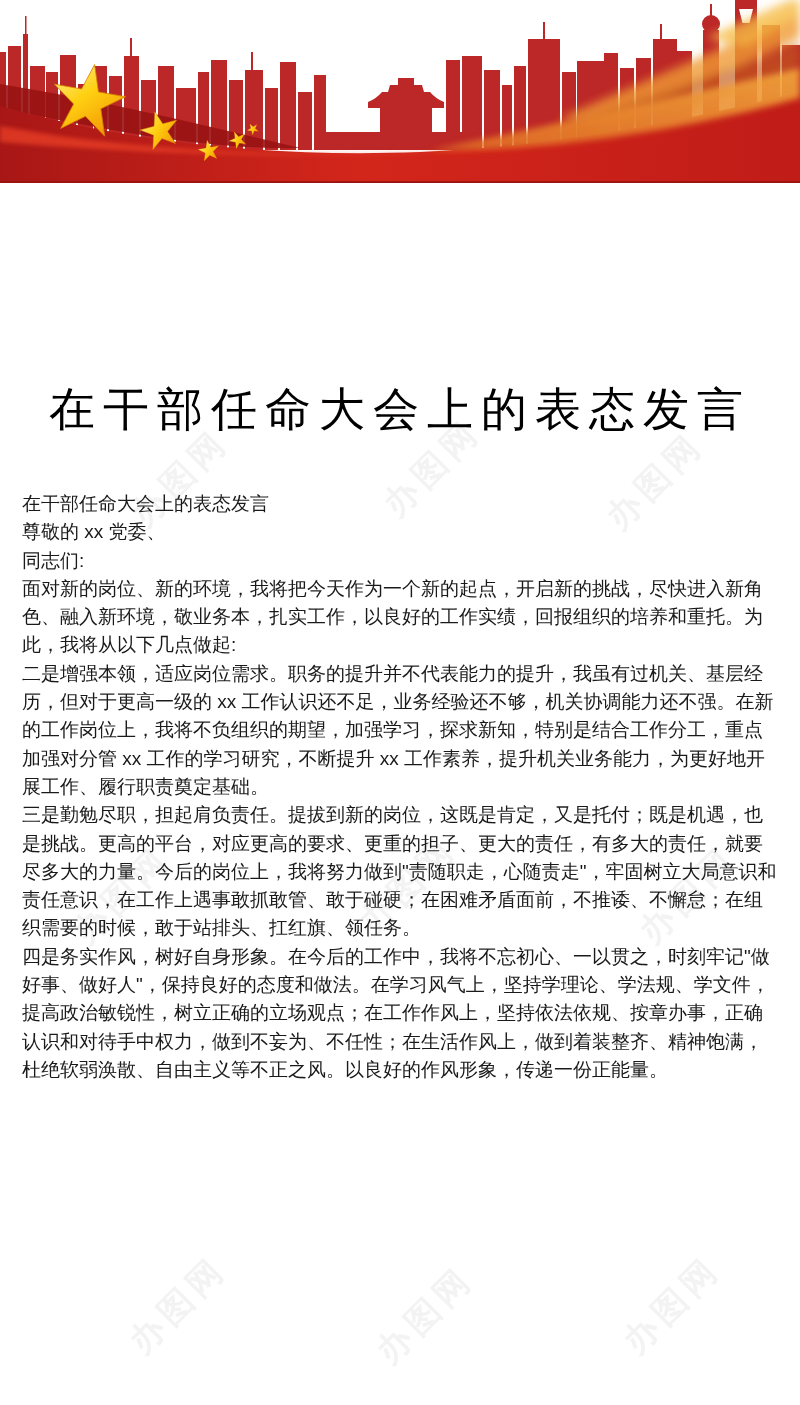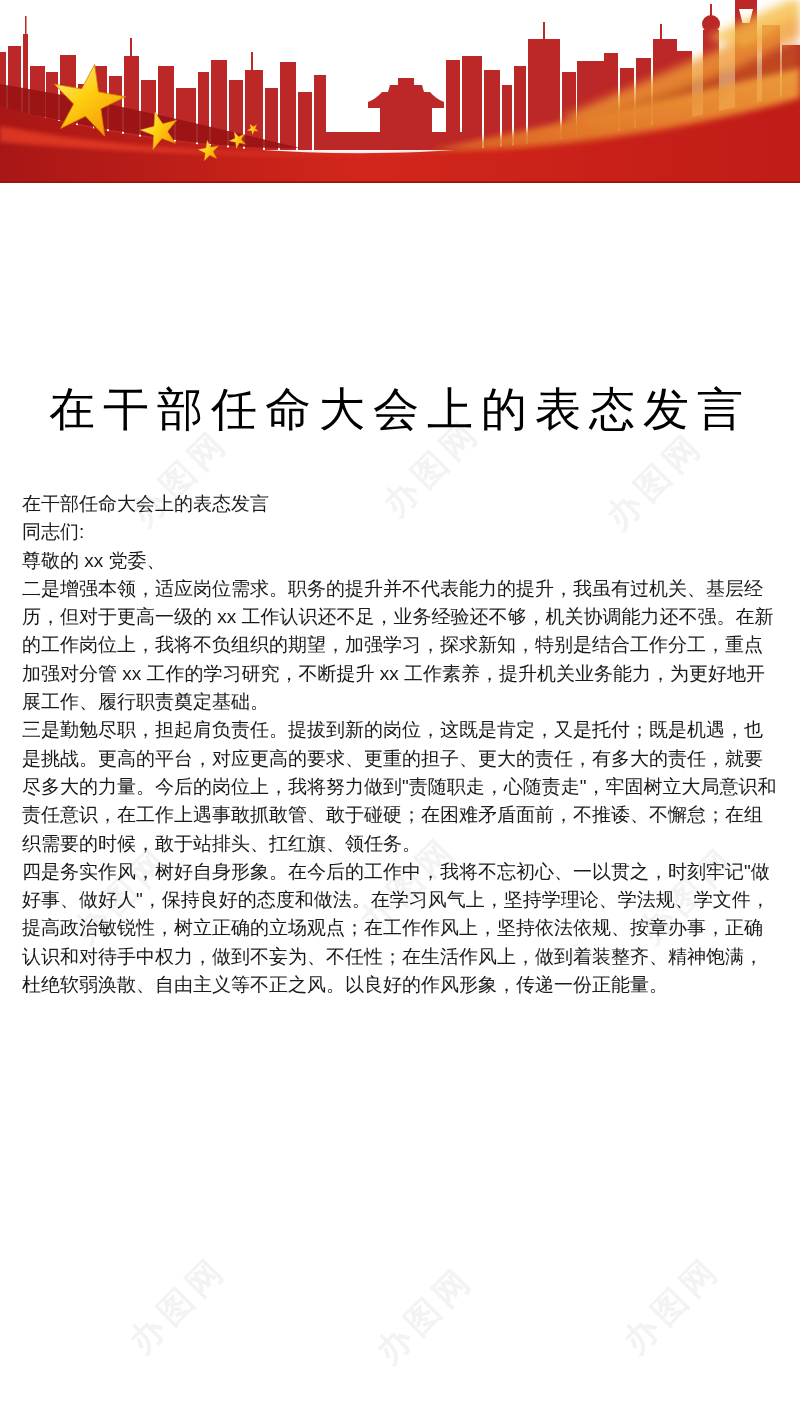--- a/index.html
+++ b/index.html
@@ -160,18 +160,19 @@
     <use href="#star" transform="translate(209,151) rotate(-10) scale(11)" fill="url(#gStar)"></use>
     <use href="#star" transform="translate(238,140) rotate(-25) scale(9)" fill="url(#gStar)"></use>
     <use href="#star" transform="translate(253,129) rotate(-32) scale(6)" fill="url(#gStar)"></use>
   </g>
 </svg>
 
 <h1 class="page-title">在干部任命大会上的表态发言</h1>
 
 <main class="doc-body">
   <p>在干部任命大会上的表态发言</p>
+  <p>尊敬的 xx 党委、</p>
   <p>同志们:</p>
-  <p>尊敬的 xx 党委、</p>
+  <p>面对新的岗位、新的环境，我将把今天作为一个新的起点，开启新的挑战，尽快进入新角色、融入新环境，敬业务本，扎实工作，以良好的工作实绩，回报组织的培养和重托。为此，我将从以下几点做起:</p>
   <p>二是增强本领，适应岗位需求。职务的提升并不代表能力的提升，我虽有过机关、基层经历，但对于更高一级的 xx 工作认识还不足，业务经验还不够，机关协调能力还不强。在新的工作岗位上，我将不负组织的期望，加强学习，探求新知，特别是结合工作分工，重点加强对分管 xx 工作的学习研究，不断提升 xx 工作素养，提升机关业务能力，为更好地开展工作、履行职责奠定基础。</p>
   <p>三是勤勉尽职，担起肩负责任。提拔到新的岗位，这既是肯定，又是托付；既是机遇，也是挑战。更高的平台，对应更高的要求、更重的担子、更大的责任，有多大的责任，就要尽多大的力量。今后的岗位上，我将努力做到"责随职走，心随责走"，牢固树立大局意识和责任意识，在工作上遇事敢抓敢管、敢于碰硬；在困难矛盾面前，不推诿、不懈怠；在组织需要的时候，敢于站排头、扛红旗、领任务。</p>
   <p>四是务实作风，树好自身形象。在今后的工作中，我将不忘初心、一以贯之，时刻牢记"做好事、做好人"，保持良好的态度和做法。在学习风气上，坚持学理论、学法规、学文件，提高政治敏锐性，树立正确的立场观点；在工作作风上，坚持依法依规、按章办事，正确认识和对待手中权力，做到不妄为、不任性；在生活作风上，做到着装整齐、精神饱满，杜绝软弱涣散、自由主义等不正之风。以良好的作风形象，传递一份正能量。</p>
 </main>
 
 </body></html>

